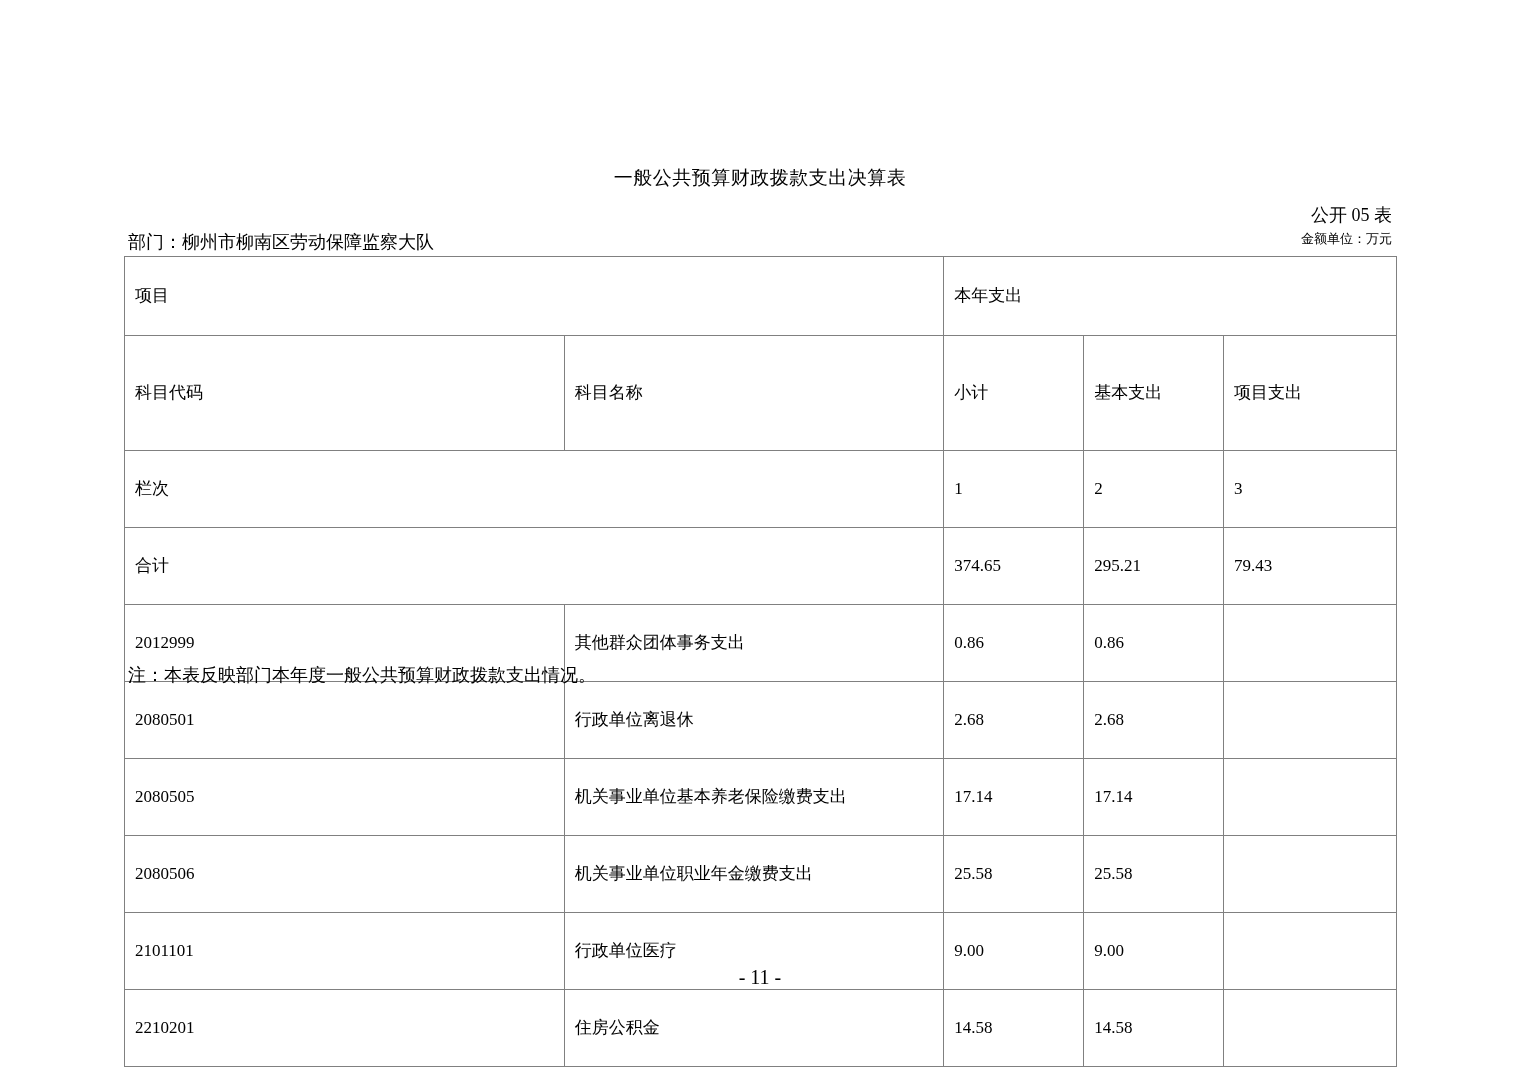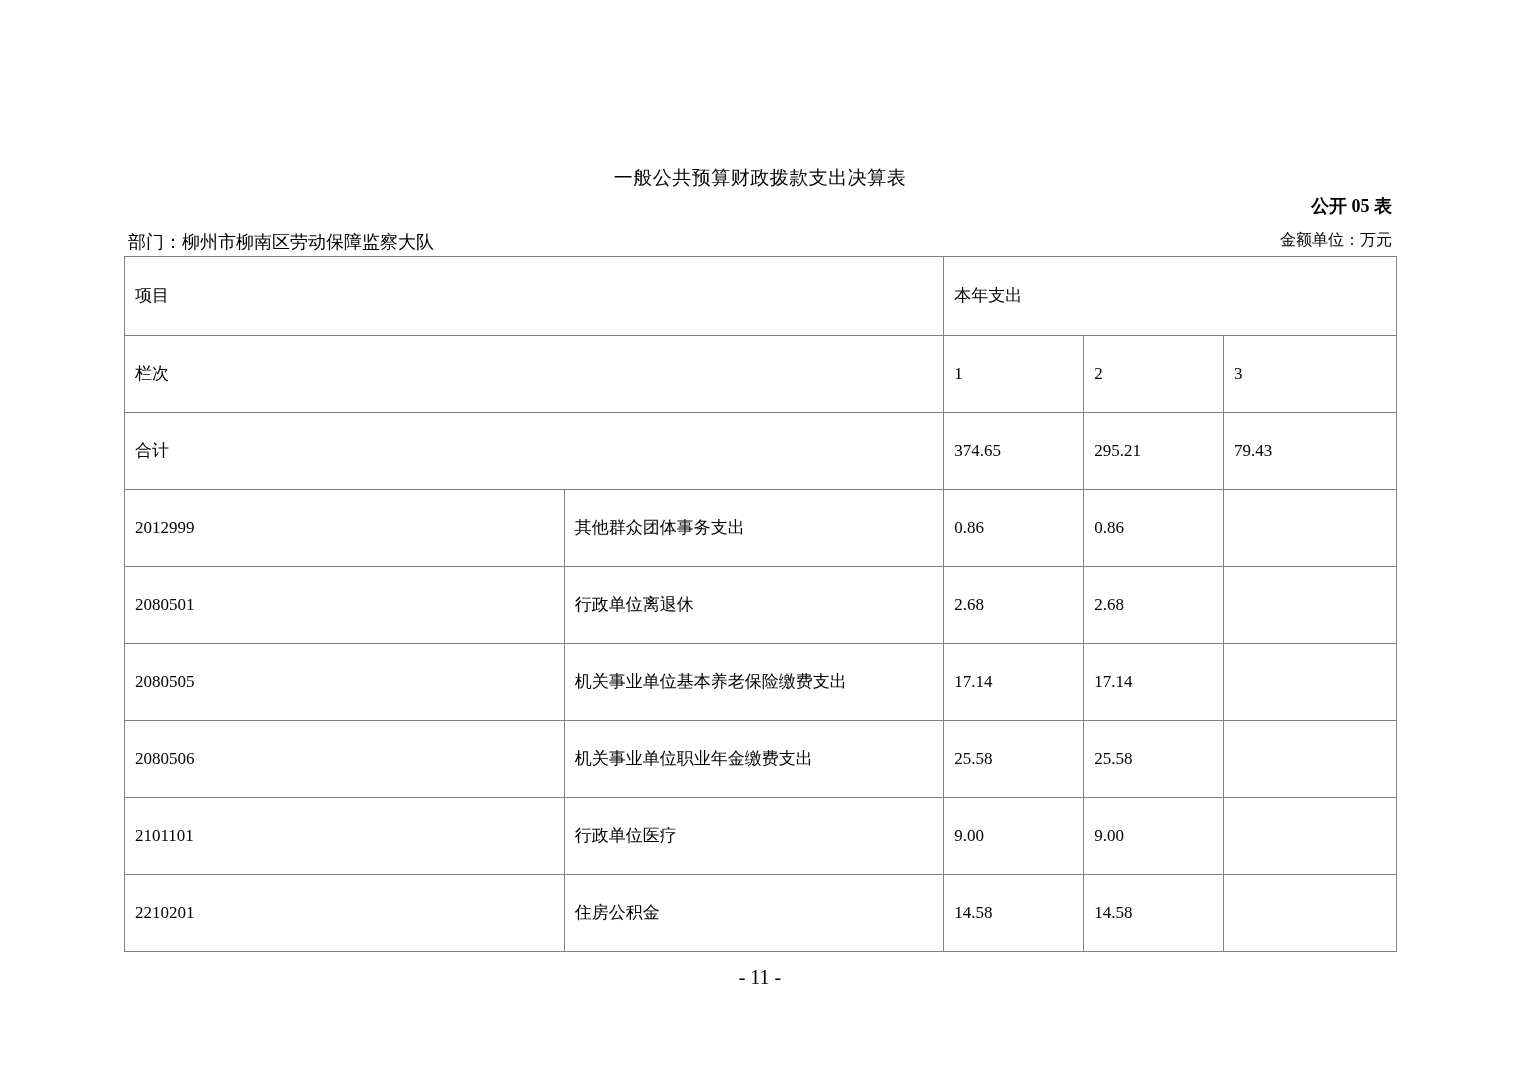--- a/index.html
+++ b/index.html
@@ -25,36 +25,35 @@
     position: absolute;
     top: 165px;
     left: 0;
     width: 1520px;
     text-align: center;
     font-size: 19px;
     letter-spacing: 0.5px;
   }
   .meta-right-1 {
     position: absolute;
-    top: 194px;
+    top: 203px;
     right: 128px;
     font-size: 18px;
-    font-weight: bold;
   }
   .meta-left {
     position: absolute;
     top: 230px;
     left: 128px;
     font-size: 18px;
   }
   .meta-right-2 {
     position: absolute;
     top: 230px;
     right: 128px;
-    font-size: 16px;
+    font-size: 13px;
   }
   table.budget {
     position: absolute;
     top: 256px;
     left: 124px;
     width: 1273px;
     border-collapse: collapse;
     font-size: 17px;
   }
   table.budget td, table.budget th {
@@ -110,20 +109,27 @@
       <col class="col-name">
       <col class="col-sub">
       <col class="col-basic">
       <col class="col-proj">
     </colgroup>
     <tbody>
       <tr class="hdr-row1">
         <td colspan="2">项目</td>
         <td colspan="3">本年支出</td>
       </tr>
+      <tr class="hdr-row2">
+        <td>科目代码</td>
+        <td>科目名称</td>
+        <td>小计</td>
+        <td>基本支出</td>
+        <td>项目支出</td>
+      </tr>
       <tr class="row-lanci">
         <td colspan="2">栏次</td>
         <td>1</td>
         <td>2</td>
         <td>3</td>
       </tr>
       <tr class="row-total">
         <td colspan="2">合计</td>
         <td>374.65</td>
         <td>295.21</td>
@@ -168,16 +174,17 @@
       <tr class="data-row">
         <td>2210201</td>
         <td>住房公积金</td>
         <td>14.58</td>
         <td>14.58</td>
         <td></td>
       </tr>
     </tbody>
   </table>
 
+  <div class="note">注：本表反映部门本年度一般公共预算财政拨款支出情况。</div>
 
   <div class="page-number">- 11 -</div>
 
 </div>
 
 </body></html>

